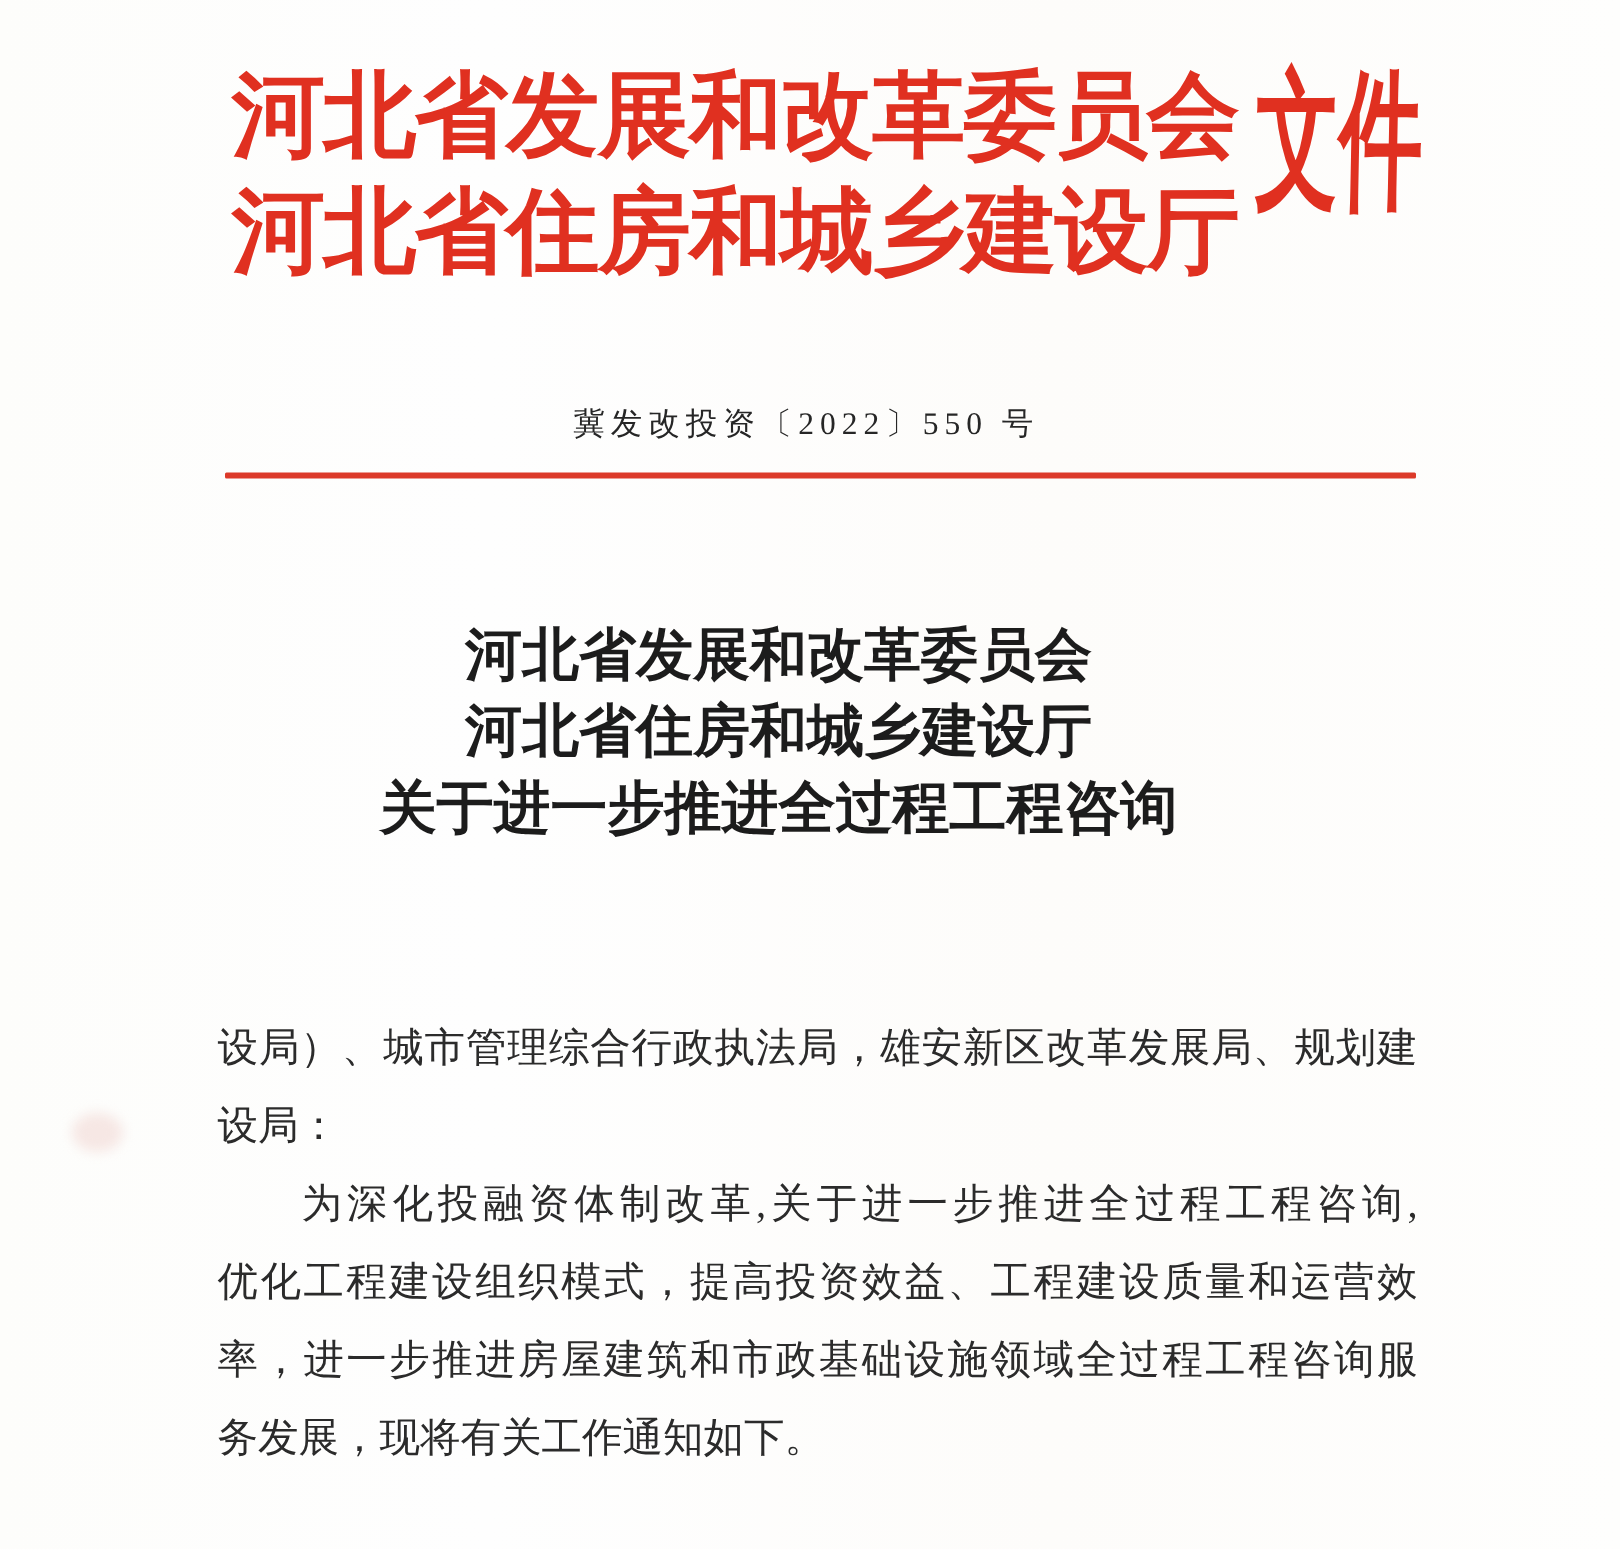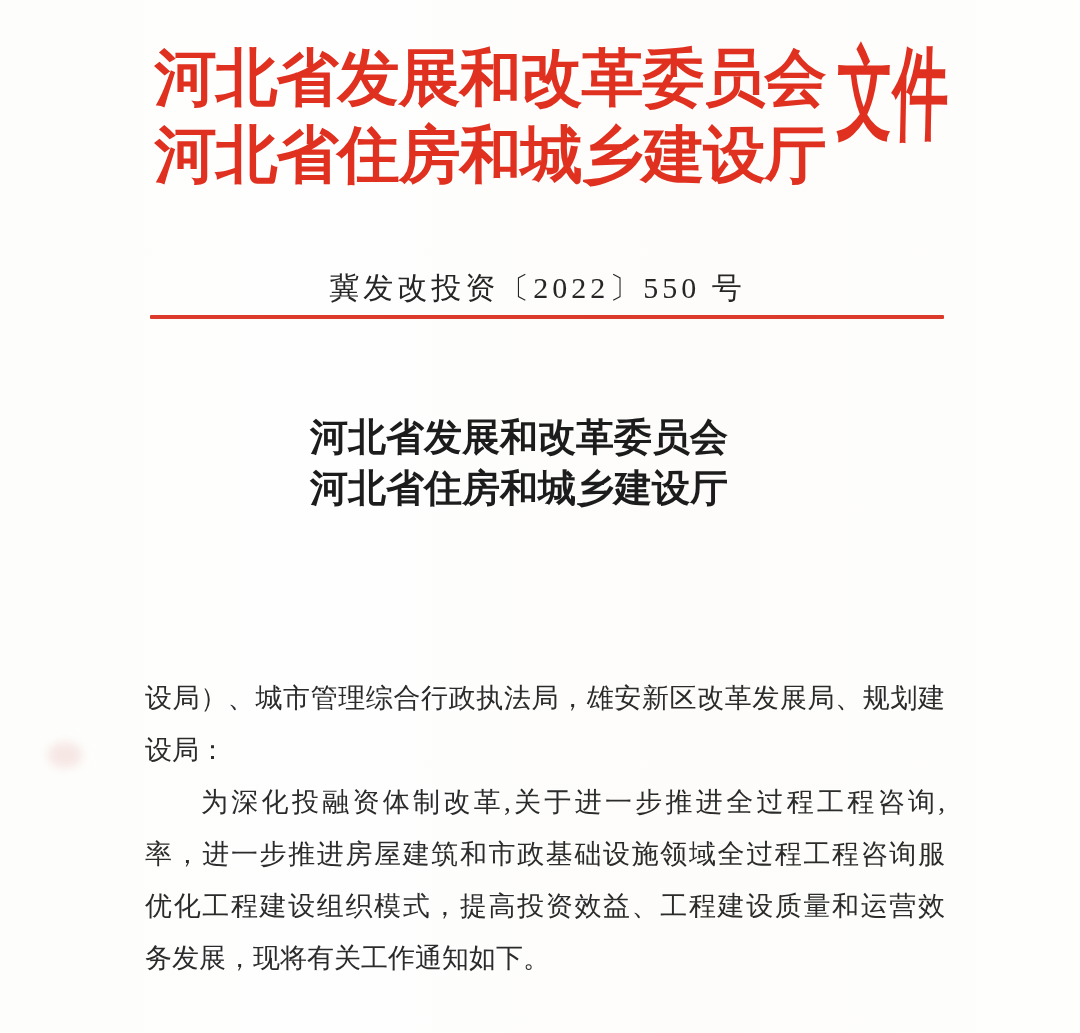--- a/index.html
+++ b/index.html
@@ -43,21 +43,21 @@
   }
 
   
   .doc-number {
     position: absolute;
     top: 268px;
     left: 140px;
     width: 795px;
     text-align: center;
     color: #262626;
-    font-size: 30px;
+    font-size: 21px;
     letter-spacing: 4px;
     white-space: nowrap;
   }
 
   
   .red-rule {
     position: absolute;
     top: 315px;
     left: 150px;
     width: 794px;
@@ -124,26 +124,27 @@
 
   <div class="doc-type">文件</div>
 
   <div class="doc-number">冀发改投资〔2022〕550 号</div>
 
   <div class="red-rule"></div>
 
   <div class="title-block">
     <div>河北省发展和改革委员会</div>
     <div>河北省住房和城乡建设厅</div>
+    <div>关于进一步推进全过程工程咨询</div>
   </div>
 
   <div class="body-block">
     <div class="bline fill">设局）、城市管理综合行政执法局，雄安新区改革发展局、规划建</div>
     <div class="bline">设局：</div>
     <div class="bline fill indent">为深化投融资体制改革,关于进一步推进全过程工程咨询,</div>
+    <div class="bline fill">优化工程建设组织模式，提高投资效益、工程建设质量和运营效</div>
     <div class="bline fill">率，进一步推进房屋建筑和市政基础设施领域全过程工程咨询服</div>
-    <div class="bline fill">优化工程建设组织模式，提高投资效益、工程建设质量和运营效</div>
     <div class="bline">务发展，现将有关工作通知如下。</div>
   </div>
 
   <div class="smudge"></div>
 
 </div>
 
 </body></html>

